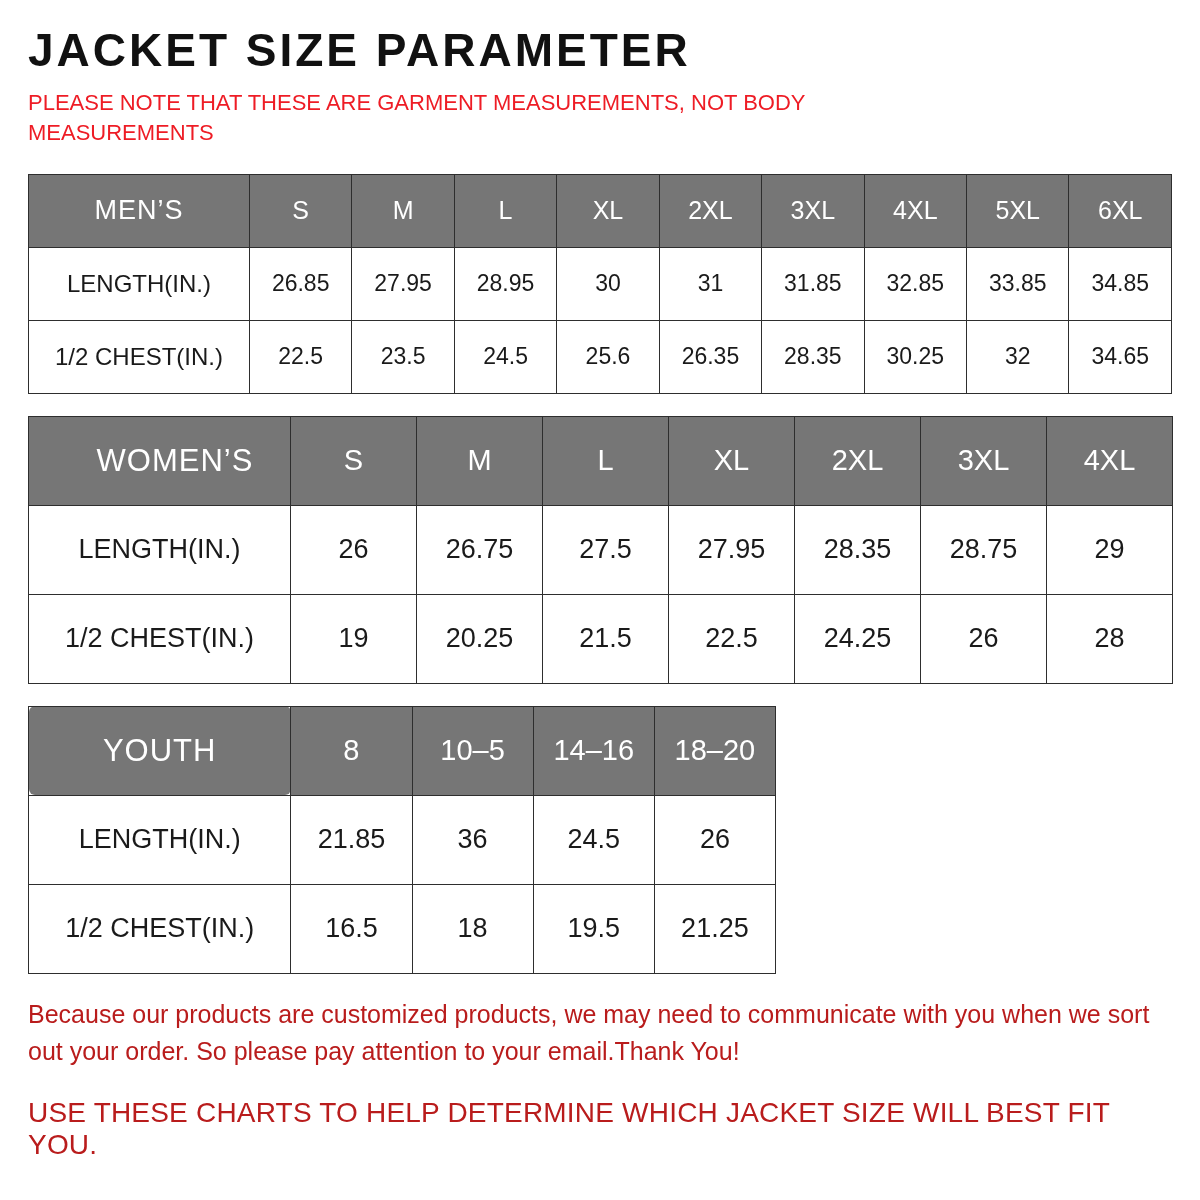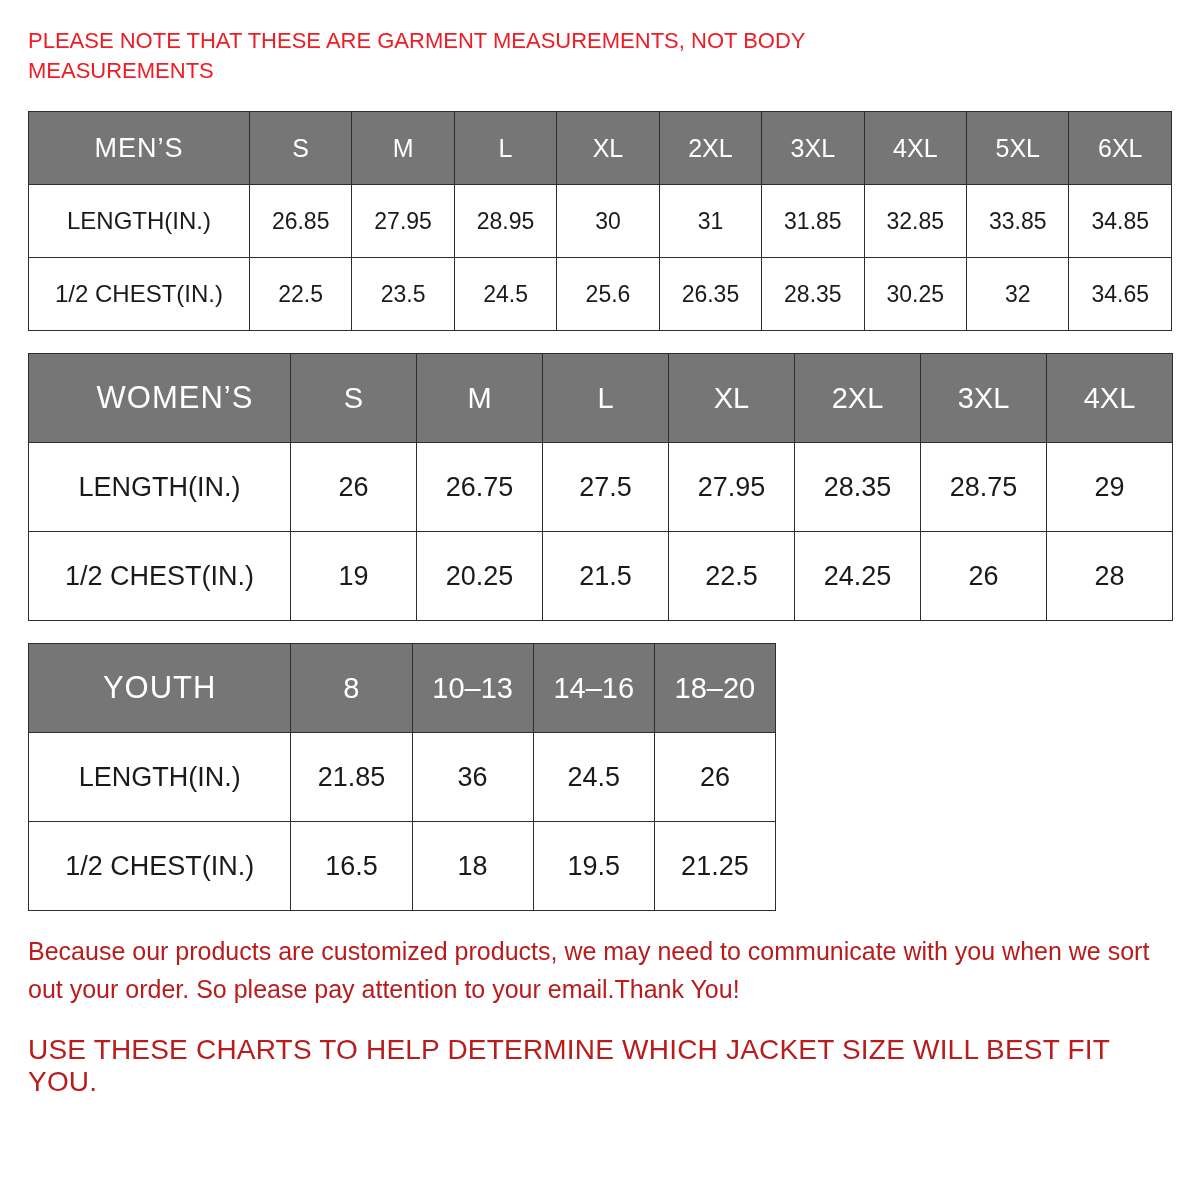--- a/index.html
+++ b/index.html
@@ -71,21 +71,21 @@
   #womens-table col.label { width: 262px; }
   #womens-table col.val { width: 126px; }
   #womens-table thead td.label { font-size: 31px; letter-spacing: 1px; padding-left: 32px; }
 
   
   #youth-table { width: 748px; }
   #youth-table td { height: 86px; font-size: 27px; }
   #youth-table thead td { font-size: 29px; }
   #youth-table col.label { width: 262px; }
   #youth-table col.val { width: 121px; }
-  #youth-table thead td.label { font-size: 31px; letter-spacing: 1px; }
+  #youth-table thead td.label { font-size: 31px; letter-spacing: 1px; border-radius: 6px; }
 
   .footer {
     margin-top: 8px;
   }
   .footer p {
     color: #b91c1c;
     margin: 0;
   }
   .footer-para {
     font-size: 25px;
@@ -96,20 +96,21 @@
     font-size: 28px;
     margin-top: 26px !important;
     letter-spacing: 0.2px;
   }
 </style>
 </head>
 <body>
 
 <div class="page">
 
+  <h1 class="title">JACKET SIZE PARAMETER</h1>
 
   <p class="note">PLEASE NOTE THAT THESE ARE GARMENT MEASUREMENTS, NOT BODY MEASUREMENTS</p>
 
   <div>
       <table class="size-table" id="mens-table">
         <colgroup>
           <col class="label">
           <col class="val">
           <col class="val">
           <col class="val">
@@ -212,21 +213,21 @@
           <col class="label">
           <col class="val">
           <col class="val">
           <col class="val">
           <col class="val">
         </colgroup>
         <thead>
           <tr>
             <td class="label">YOUTH</td>
             <td>8</td>
-            <td>10–13</td>
+            <td>10–5</td>
             <td>14–16</td>
             <td>18–20</td>
           </tr>
         </thead>
         <tbody>
           <tr>
             <td class="rowhead">LENGTH(IN.)</td>
             <td>21.85</td>
             <td>36</td>
             <td>24.5</td>

